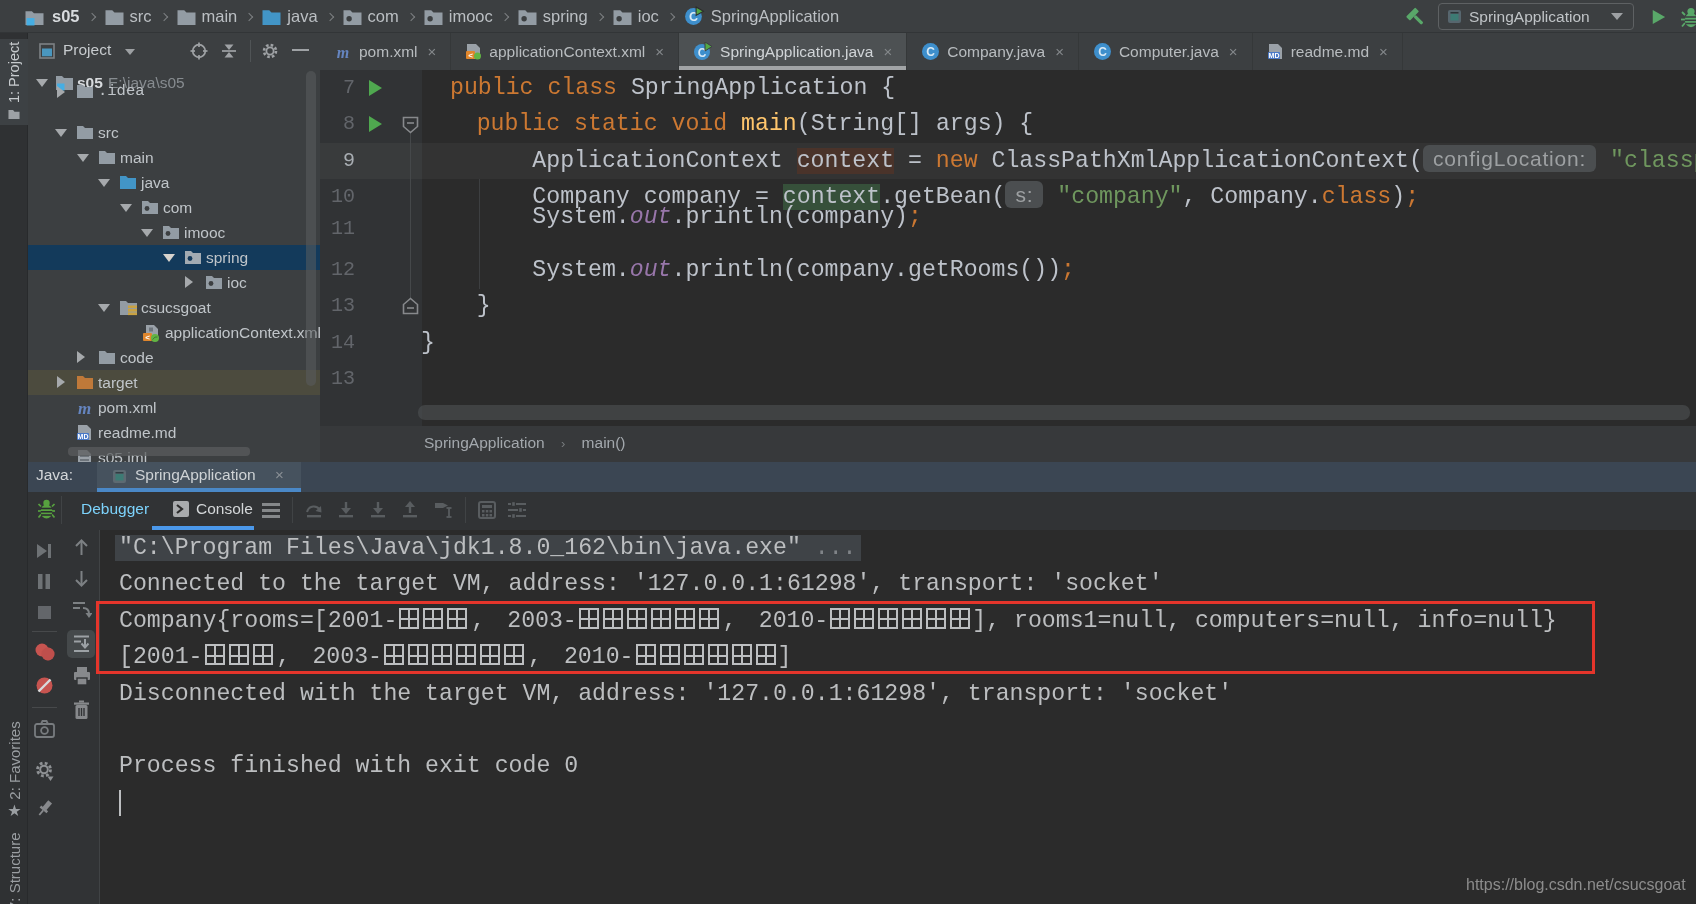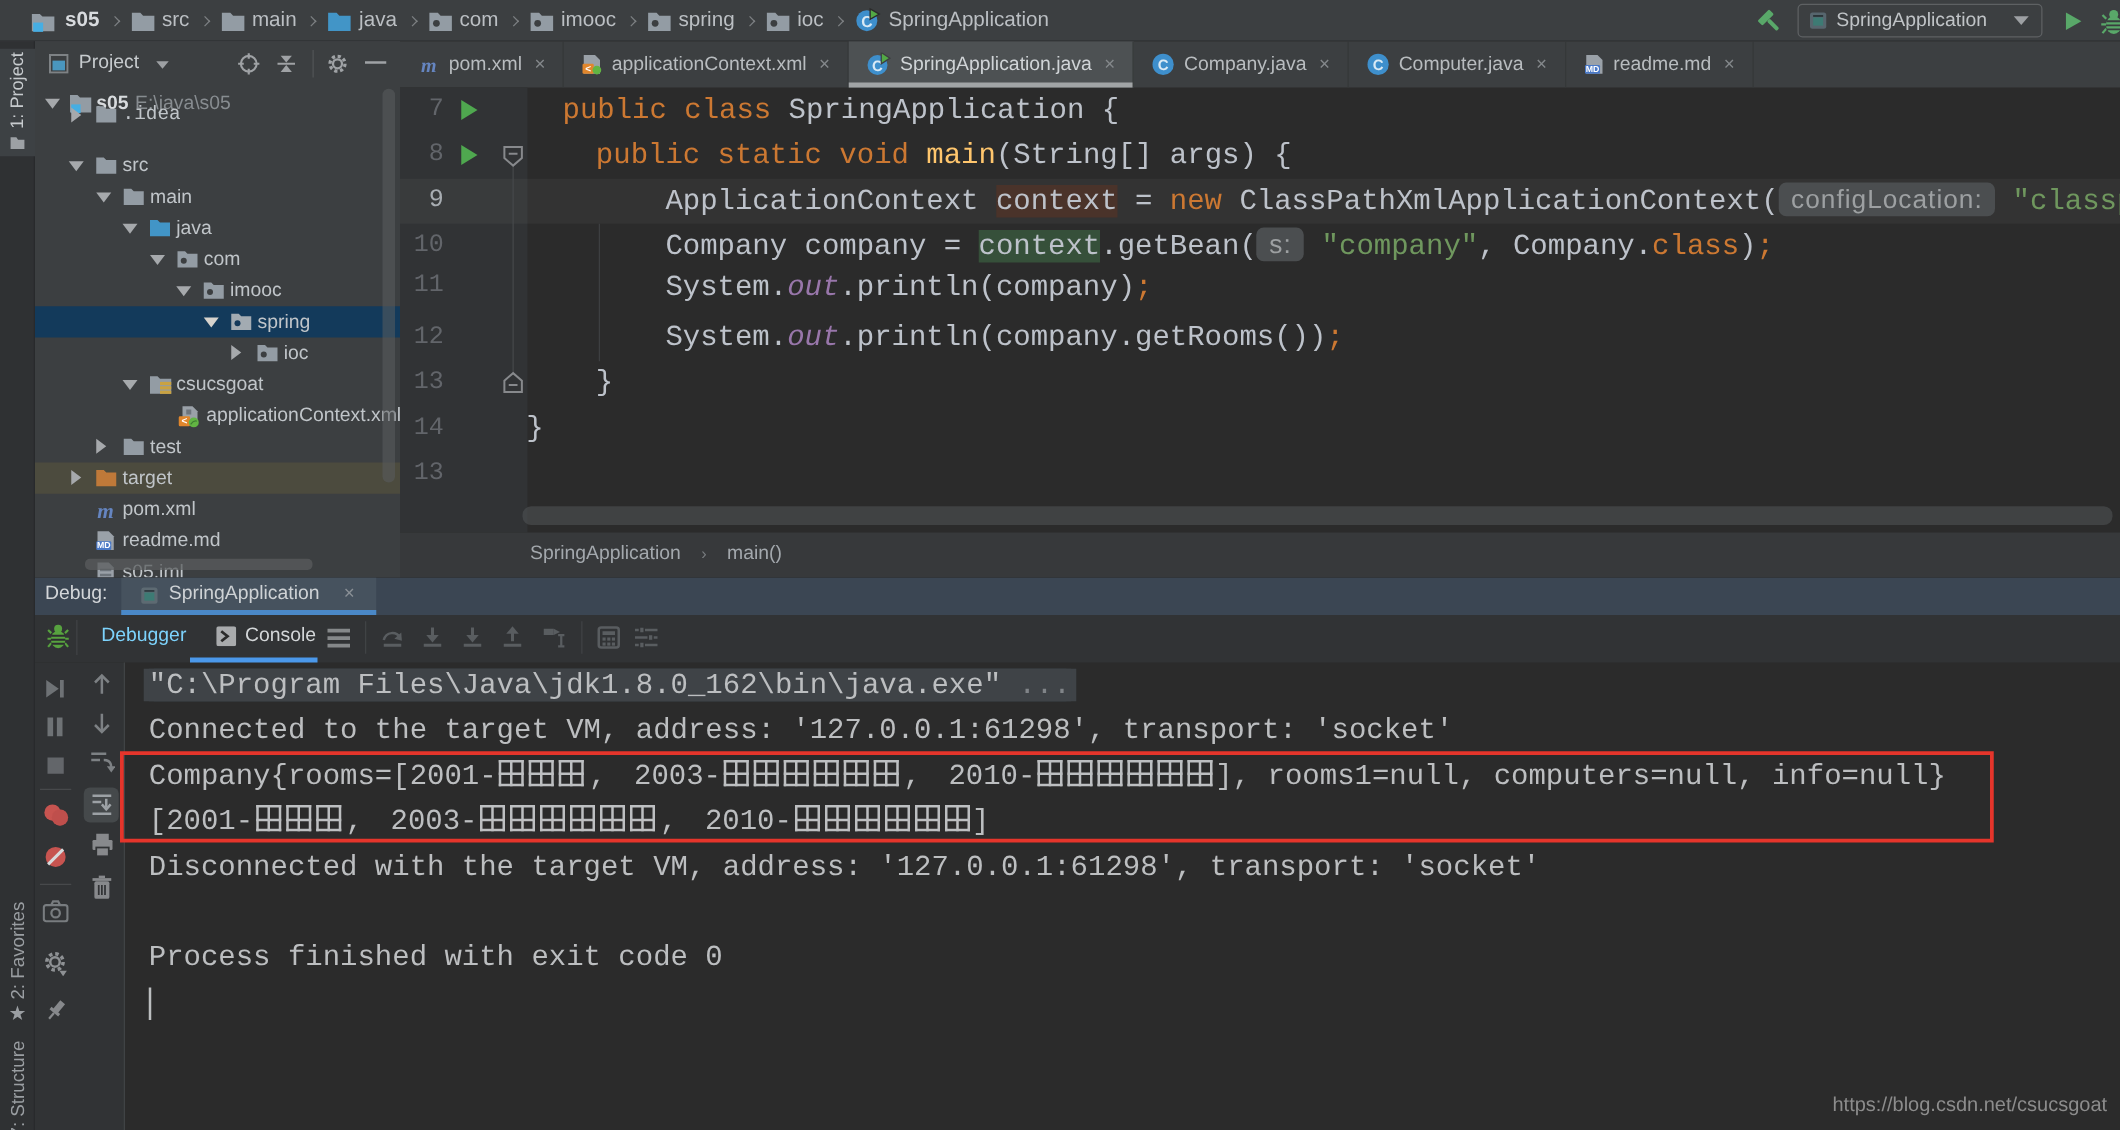--- a/index.html
+++ b/index.html
@@ -278,21 +278,21 @@
           <circle cx="13" cy="14" r="4" fill="#62b543"></circle>
           <path d="M10.5 15.5 q2.5-3.5 5-2.5" stroke="#3e7e33" stroke-width="1" fill="none"></path>
         </svg>
       <span style="position:absolute;left:137px;">applicationContext.xml</span>
       </div>
     <div class="trow" style="left:0;top:311.5px;">
         <span class="ttri r" style="left:49px;top:6.5px;"></span>
       <svg class="ticon" style="left:70px" width="18" height="16" viewBox="0 0 18 16">
           <path d="M1 2h6l2 2h8v11H1z" fill="#939ca4"></path>
         </svg>
-      <span style="position:absolute;left:92px;">test</span>
+      <span style="position:absolute;left:92px;">code</span>
       </div>
     <div class="trow" style="left:0;top:336.5px;">
         <span class="ttri r" style="left:29px;top:6.5px;"></span>
       <svg class="ticon" style="left:48px" width="18" height="16" viewBox="0 0 18 16">
           <path d="M1 2h6l2 2h8v11H1z" fill="#bf7939"></path>
         </svg>
       <span style="position:absolute;left:70px;">target</span>
       </div>
     <div class="trow" style="left:0;top:361.5px;">
       <svg class="ticon" style="left:47px" width="19" height="19" viewBox="0 0 19 19">
@@ -399,39 +399,39 @@
       </svg>
     <svg class="abs" style="left:81px;top:263px;" width="19" height="20" viewBox="0 0 19 20">
         <path d="M2.5 17.5 h14 v-9 l-7-6 -7 6z" fill="#313335" stroke="#87898c" stroke-width="1.6"></path>
         <line x1="6" y1="12" x2="13" y2="12" stroke="#87898c" stroke-width="1.6"></line>
       </svg>
 
     <div class="cline" style="top:37px;margin-left:29px;"><span class="kw">public class</span> SpringApplication {</div>
     <div class="cline" style="top:73.4px;">    <span class="kw">public static void</span> <span style="color:#ffc66d">main</span>(String[] args) {</div>
     <div class="cline" style="top:109.8px;">        ApplicationContext <span style="background:#4a332a">context</span> = <span class="kw">new</span> ClassPathXmlApplicationContext(<span class="hint">configLocation:</span> <span class="str">"classpath:appl</span></div>
     <div class="cline" style="top:146.2px;">        Company company = <span style="background:#36503a">context</span>.getBean(<span class="hint">s:</span> <span class="str">"company"</span>, Company.<span class="kw">class</span>)<span class="kw">;</span></div>
-    <div class="cline" style="top:179px;">        System.<span class="fld">out</span>.println(company)<span class="kw">;</span></div>
+    <div class="cline" style="top:166px;">        System.<span class="fld">out</span>.println(company)<span class="kw">;</span></div>
     <div class="cline" style="top:219px;">        System.<span class="fld">out</span>.println(company.getRooms())<span class="kw">;</span></div>
     <div class="cline" style="top:255.4px;">    }</div>
     <div class="cline" style="top:291.8px;">}</div>
   </div>
 
   <div class="abs" style="left:98px;top:372px;width:1272px;height:15px;background:#4e5254;opacity:.6;border-radius:7px;"></div>
 
   <div class="abs" style="left:0;top:393px;width:1376px;height:40px;background:#37393b;color:#a3a8ad;font-size:15.5px;line-height:33px;">
     <span style="margin-left:104px;">SpringApplication</span>
     <span style="color:#787c7f;margin:0 12px;font-size:13px;">›</span>
     <span>main()</span>
   </div>
 </div>
 
 <div class="abs" id="debug" style="left:28px;top:462px;width:1668px;height:442px;background:#2b2b2b;overflow:hidden;">
 
   <div class="abs" style="left:0;top:0;width:1668px;height:30px;background:#3b4653;">
-    <span class="abs" style="left:8px;top:4px;color:#d3d6d9;font-size:15.5px;">Debug:</span>
+    <span class="abs" style="left:8px;top:4px;color:#d3d6d9;font-size:15.5px;">Java:</span>
     <div class="abs" style="left:69px;top:0;width:204px;height:30px;background:#46525e;"></div>
     <svg class="abs" style="left:84px;top:7px;" width="15" height="15" viewBox="0 0 15 15">
         <rect x="1" y="1" width="13" height="13" rx="2" fill="#5d6a72"></rect>
         <rect x="3.5" y="5" width="8" height="6.5" fill="#3d7b74"></rect>
         <rect x="3.5" y="3" width="8" height="1.5" fill="#313d42"></rect>
       </svg>
     <span class="abs" style="left:107px;top:4px;color:#ced2d5;font-size:15.5px;">SpringApplication</span>
     <span class="abs" style="left:247px;top:4px;color:#8a9096;font-size:15px;">×</span>
     <div class="abs" style="left:69px;top:26px;width:204px;height:4px;background:#4a88c7;"></div>
   </div>

